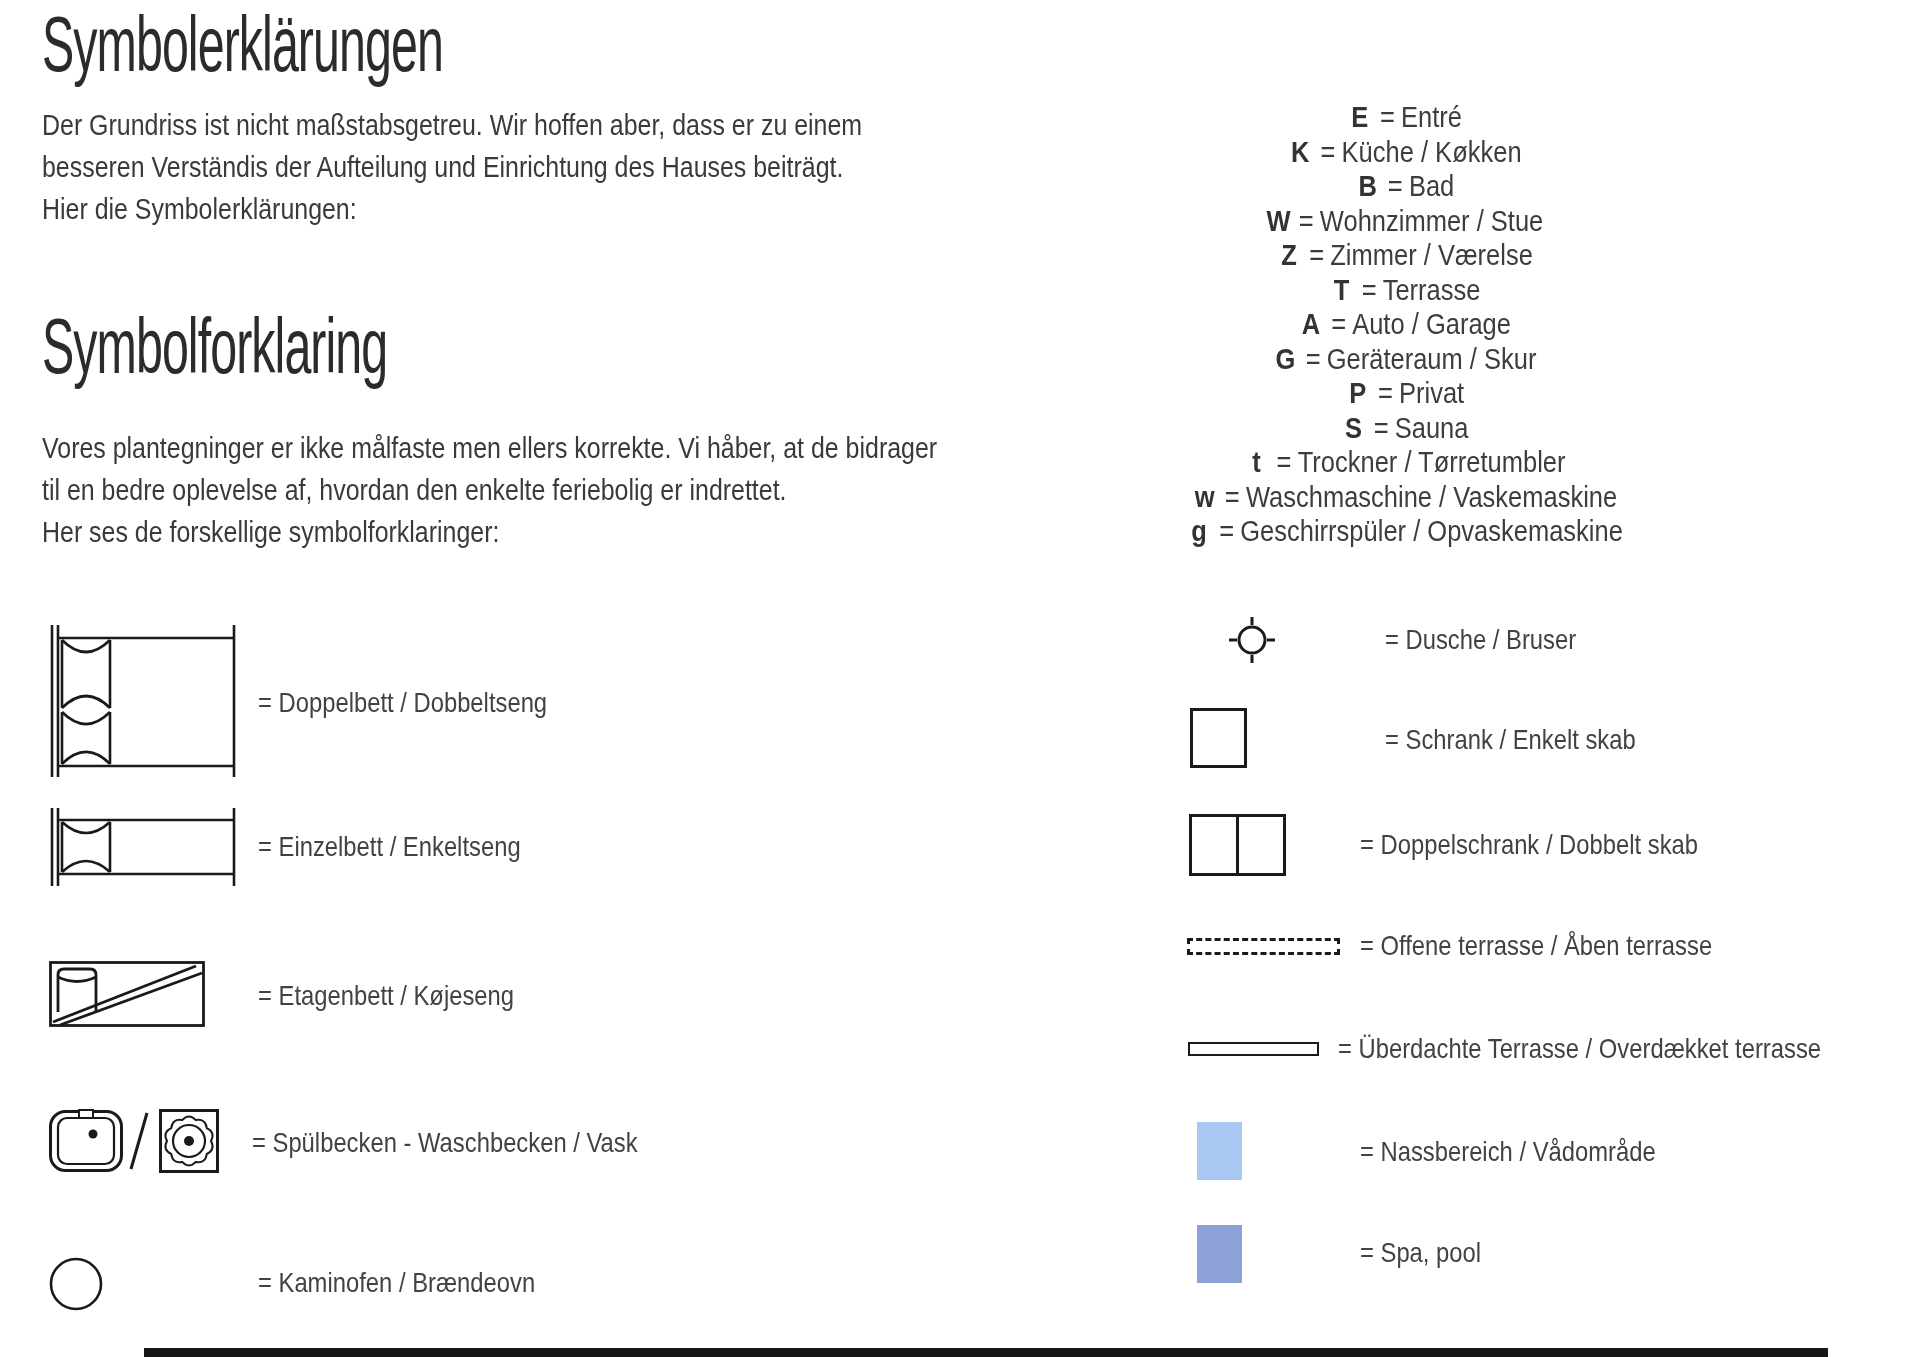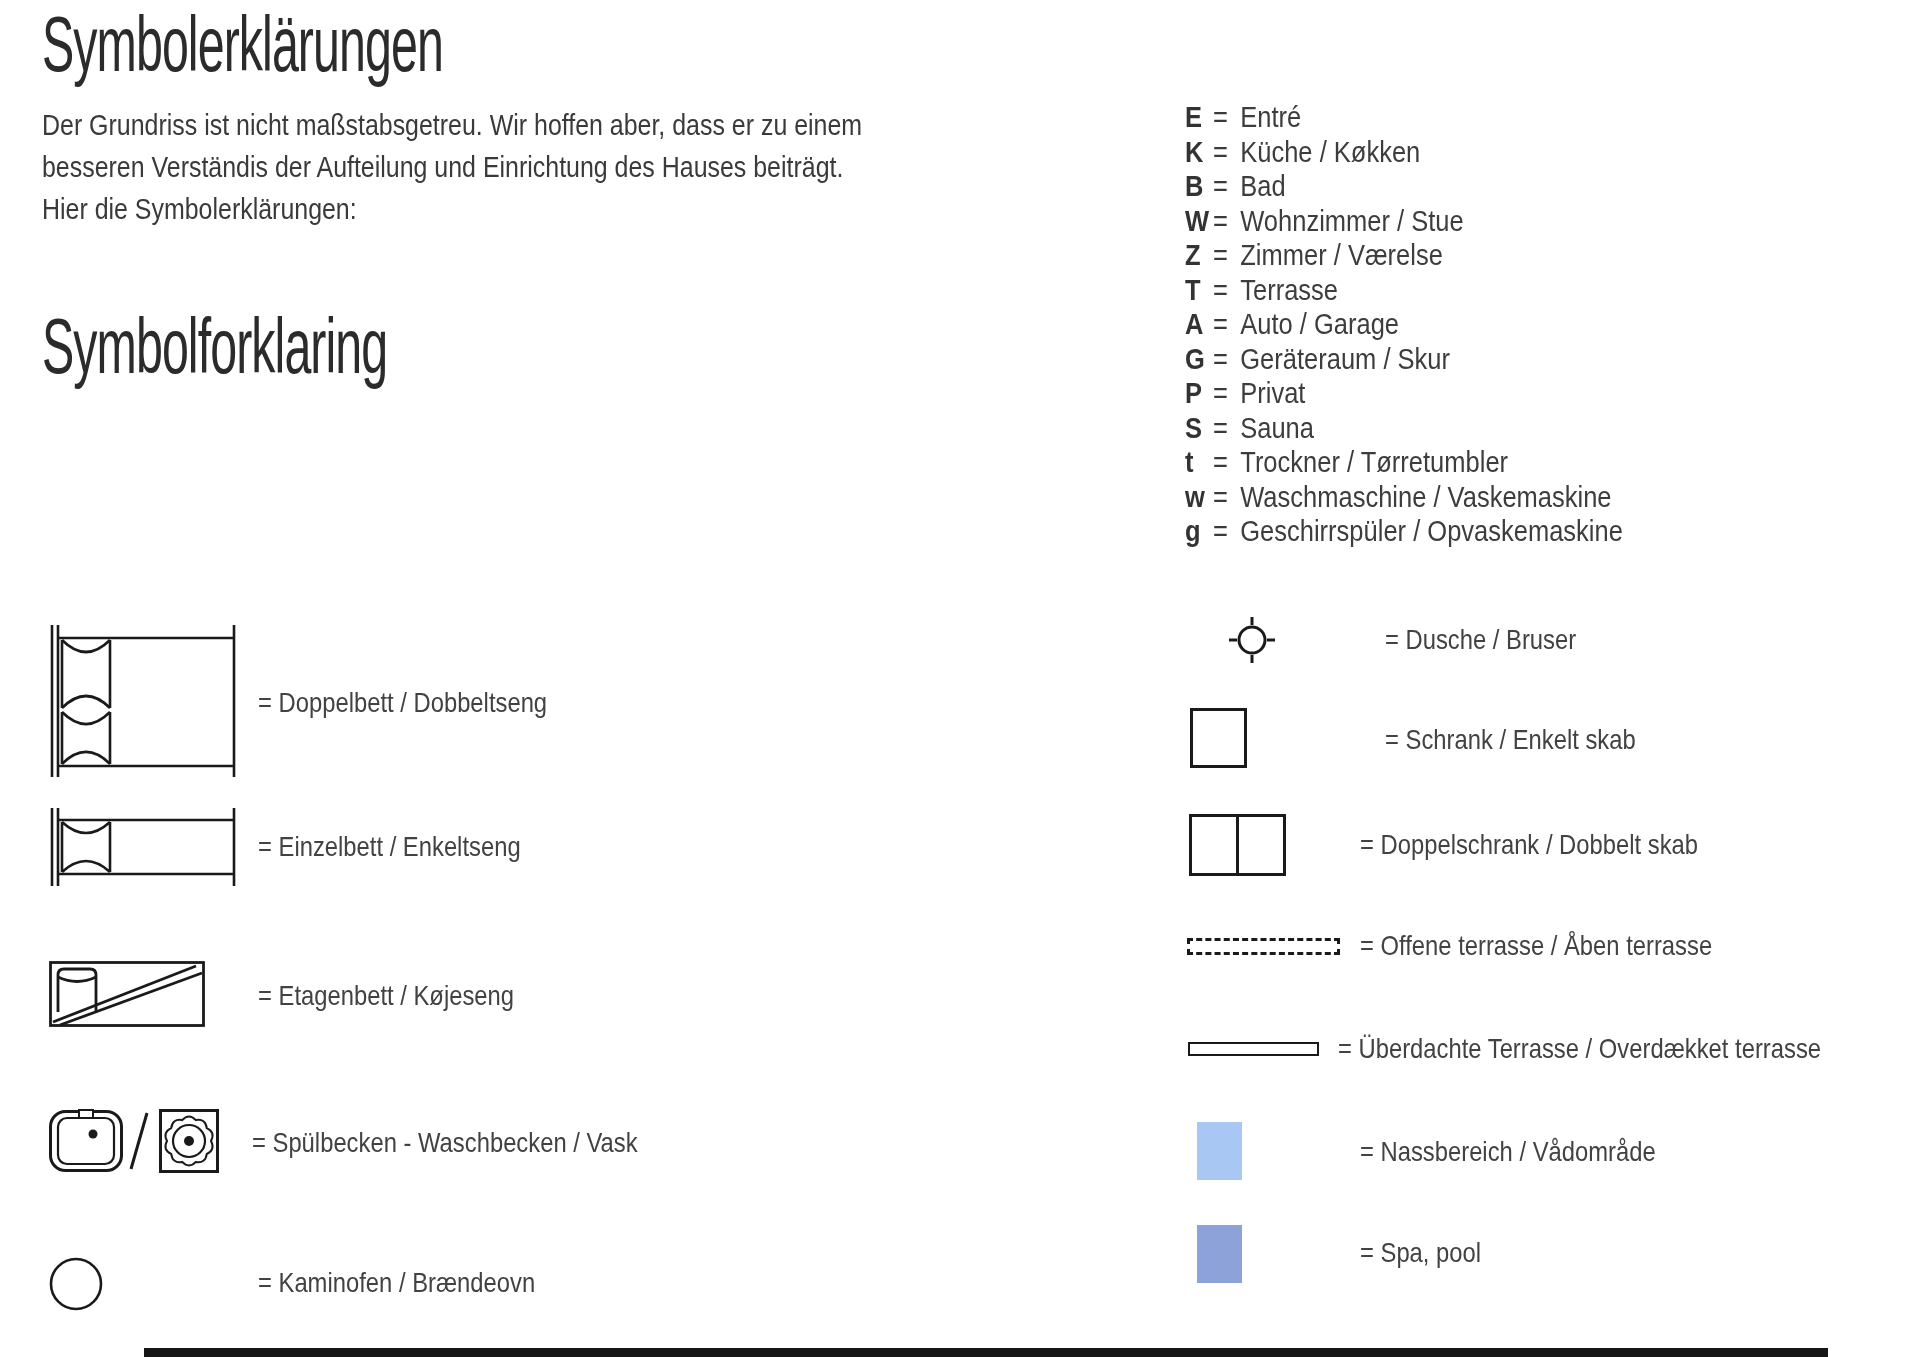--- a/index.html
+++ b/index.html
@@ -39,22 +39,27 @@
   <div class="abs big-title" style="left:42px; top:4px;">Symbolerklärungen</div>
 
   <div class="abs" style="left:42px; top:104px;">
     <div class="para">Der Grundriss ist nicht maßstabsgetreu. Wir hoffen aber, dass er zu einem</div>
     <div class="para">besseren Verständis der Aufteilung und Einrichtung des Hauses beiträgt.</div>
     <div class="para">Hier die Symbolerklärungen:</div>
   </div>
 
   <div class="abs big-title" style="left:42px; top:306px;">Symbolforklaring</div>
 
+  <div class="abs" style="left:42px; top:427px;">
+    <div class="para">Vores plantegninger er ikke målfaste men ellers korrekte. Vi håber, at de bidrager</div>
+    <div class="para">til en bedre oplevelse af, hvordan den enkelte feriebolig er indrettet.</div>
+    <div class="para">Her ses de forskellige symbolforklaringer:</div>
+  </div>
 
-  <div class="abs lc" style="left:1185px; top:100px;">
+  <div class="abs lc" style="left:1185px; top:100px;text-align:center;">
     <div class="lc-row"><span class="lc-letter">E</span><span class="lc-eq">=</span><span class="lc-desc">Entré</span></div>
     <div class="lc-row"><span class="lc-letter">K</span><span class="lc-eq">=</span><span class="lc-desc">Küche / Køkken</span></div>
     <div class="lc-row"><span class="lc-letter">B</span><span class="lc-eq">=</span><span class="lc-desc">Bad</span></div>
     <div class="lc-row"><span class="lc-letter">W</span><span class="lc-eq">=</span><span class="lc-desc">Wohnzimmer / Stue</span></div>
     <div class="lc-row"><span class="lc-letter">Z</span><span class="lc-eq">=</span><span class="lc-desc">Zimmer / Værelse</span></div>
     <div class="lc-row"><span class="lc-letter">T</span><span class="lc-eq">=</span><span class="lc-desc">Terrasse</span></div>
     <div class="lc-row"><span class="lc-letter">A</span><span class="lc-eq">=</span><span class="lc-desc">Auto / Garage</span></div>
     <div class="lc-row"><span class="lc-letter">G</span><span class="lc-eq">=</span><span class="lc-desc">Geräteraum / Skur</span></div>
     <div class="lc-row"><span class="lc-letter">P</span><span class="lc-eq">=</span><span class="lc-desc">Privat</span></div>
     <div class="lc-row"><span class="lc-letter">S</span><span class="lc-eq">=</span><span class="lc-desc">Sauna</span></div>

